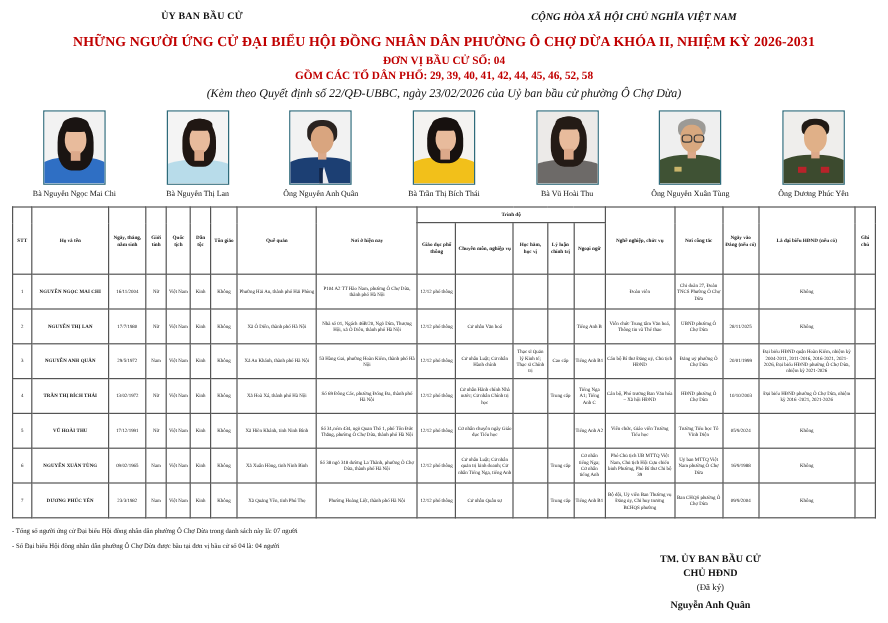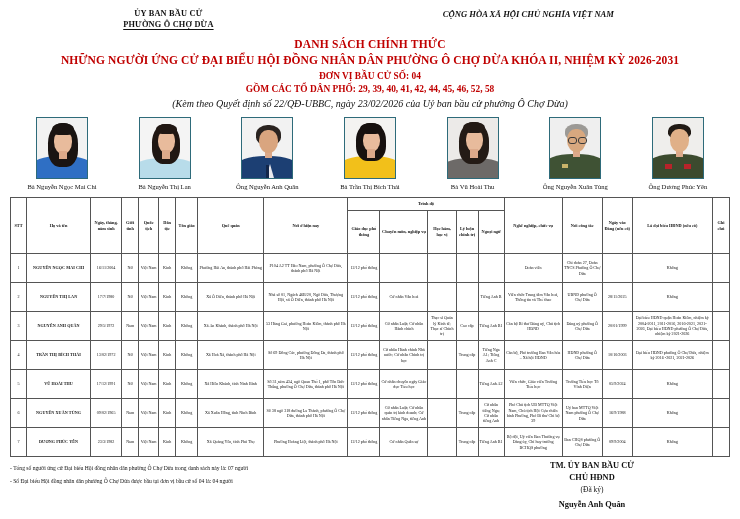--- a/index.html
+++ b/index.html
@@ -65,29 +65,27 @@
   .sign .s4{font-weight:bold;font-size:8.4px;line-height:13px;margin-top:2px;}
 </style>
 </head>
 <body>
 
 <div class="page">
 
   <div class="hdr">
     <div class="hdr-left">
       <div class="l1">ỦY BAN BẦU CỬ</div>
-      <div class="l2">PHƯỜNG Ô CHỢ DỪA</div>
     </div>
     <div class="hdr-right">
       <div class="r1">CỘNG HÒA XÃ HỘI CHỦ NGHĨA VIỆT NAM</div>
     </div>
   </div>
 
   <div class="titles">
-    <div class="t1">DANH SÁCH CHÍNH THỨC</div>
     <div class="t2">NHỮNG NGƯỜI ỨNG CỬ ĐẠI BIỂU HỘI ĐỒNG NHÂN DÂN PHƯỜNG Ô CHỢ DỪA KHÓA II, NHIỆM KỲ 2026-2031</div>
     <div class="t3">ĐƠN VỊ BẦU CỬ SỐ: 04</div>
     <div class="t4">GỒM CÁC TỔ DÂN PHỐ: 29, 39, 40, 41, 42, 44, 45, 46, 52, 58</div>
     <div class="t5">(Kèm theo Quyết định số 22/QĐ-UBBC, ngày 23/02/2026 của Uỷ ban bầu cử phường Ô Chợ Dừa)</div>
   </div>
 
   <div class="photos">
 
     <div class="cand">
       <div class="frame">

